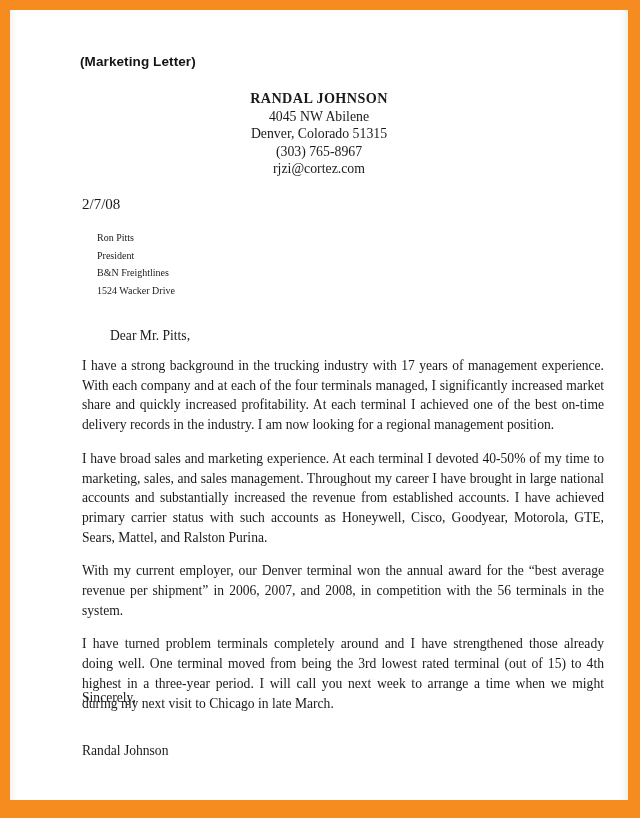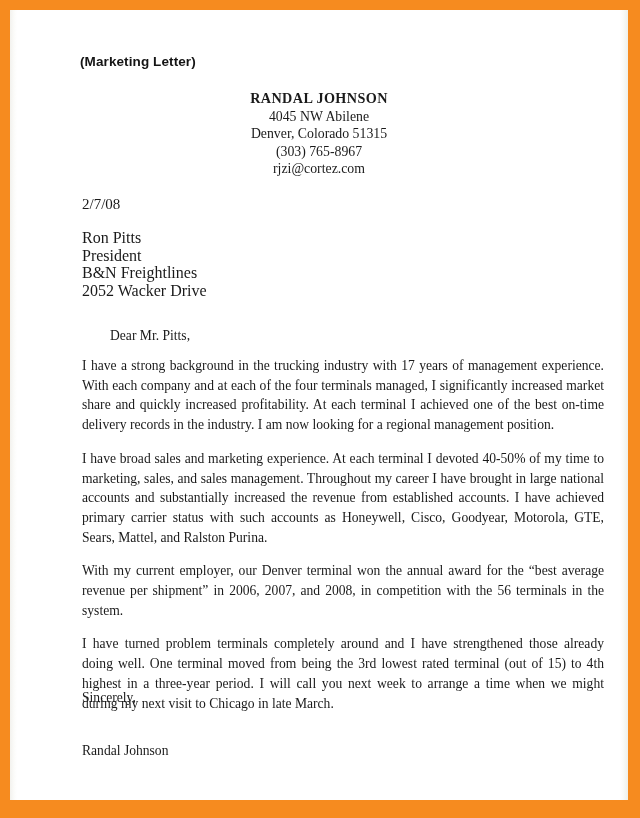--- a/index.html
+++ b/index.html
@@ -99,23 +99,23 @@
 
   .date-line {
     position: absolute;
     left: 64px;
     top: 186px;
     font-size: 15px;
   }
 
   .recipient {
     position: absolute;
-    left: 64px;
+    left: 79px;
     top: 219px;
-    font-size: 16px;
+    font-size: 10px;
     line-height: 17.6px;
   }
 
   .salutation {
     position: absolute;
     left: 64px;
     top: 318px;
     font-size: 13.6px;
     margin-left: 28px;
   }
@@ -169,21 +169,21 @@
           <div class="line">(303) 765-8967</div>
           <div class="line">rjzi@cortez.com</div>
         </div>
 
         <div class="date-line">2/7/08</div>
 
         <div class="recipient">
           <div>Ron Pitts</div>
           <div>President</div>
           <div>B&amp;N Freightlines</div>
-          <div>2052 Wacker Drive</div>
+          <div>1524 Wacker Drive</div>
         </div>
 
         <div class="salutation">Dear Mr. Pitts,</div>
 
         <div class="body-copy">
           <p>I have a strong background in the trucking industry with 17 years of management experience. With each company and at each of the four terminals managed, I significantly increased market share and quickly increased profitability. At each terminal I achieved one of the best on-time delivery records in the industry. I am now looking for a regional management position.</p>
           <p>I have broad sales and marketing experience. At each terminal I devoted 40-50% of my time to marketing, sales, and sales management. Throughout my career I have brought in large national accounts and substantially increased the revenue from established accounts. I have achieved primary carrier status with such accounts as Honeywell, Cisco, Goodyear, Motorola, GTE, Sears, Mattel, and Ralston Purina.</p>
           <p>With my current employer, our Denver terminal won the annual award for the “best average revenue per shipment” in 2006, 2007, and 2008, in competition with the 56 terminals in the system.</p>
           <p>I have turned problem terminals completely around and I have strengthened those already doing well. One terminal moved from being the 3rd lowest rated terminal (out of 15) to 4th highest in a three-year period. I will call you next week to arrange a time when we might during my next visit to Chicago in late March.</p>
         </div>

